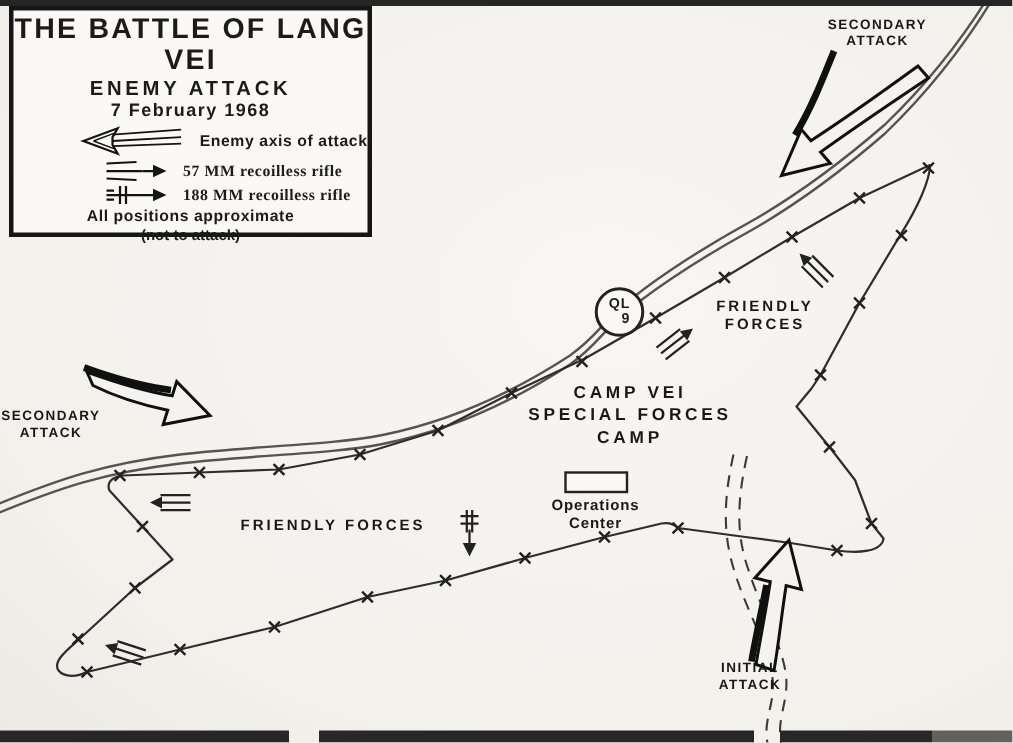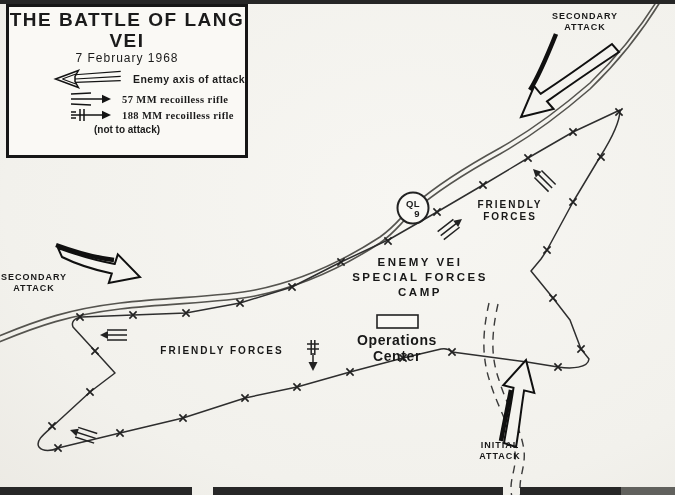--- a/index.html
+++ b/index.html
@@ -14,35 +14,35 @@
   .topbar{position:absolute;left:0;top:0;width:675px;height:4px;background:#262626;}
   .botbar{position:absolute;left:0;bottom:0;width:675px;height:8px;
     background:linear-gradient(90deg,#272727 0 28.5%,rgba(0,0,0,0) 28.5% 31.5%,#272727 31.5% 74.5%,rgba(0,0,0,0) 74.5% 77%,#272727 77% 92%,#61615d 92% 100%);}
   .legend{
     position:absolute;left:6px;top:4px;width:242px;height:154px;
     background:#faf9f5;border:3px solid #161616;box-sizing:border-box;
     text-align:center;padding-top:2px;
   }
   .legend-title{font-size:19px;font-weight:800;letter-spacing:1.5px;line-height:21px;}
   .legend-subtitle{font-size:13.5px;font-weight:800;letter-spacing:2.5px;line-height:15px;}
-  .legend-date{font-size:12px;font-weight:400;letter-spacing:1px;line-height:14px;margin-bottom:2px;}
+  .legend-date{font-size:12px;font-weight:700;letter-spacing:1px;line-height:14px;margin-bottom:2px;}
   .lrow{display:flex;align-items:center;text-align:left;margin-left:44px;gap:9px;}
   .lrow-axis{height:24px;}
   .lrow-gun{height:16px;margin-left:60px;font-family:Liberation Serif, serif;}
   .llabel{font-size:10.5px;font-weight:700;letter-spacing:0.4px;white-space:nowrap;text-align:center;}
   .lnote{font-size:10.5px;font-weight:700;letter-spacing:0.4px;line-height:13px;}
   .lnote2{font-size:10px;font-weight:700;line-height:13px;}
   .mlabel{
     position:absolute;transform:translateX(-50%);
     font-weight:700;text-align:center;white-space:nowrap;color:#181818;line-height:1.18;
   }
   .lab-caps{font-size:10px;letter-spacing:2px;}
   .lab-camp{font-size:11.5px;letter-spacing:2.5px;line-height:1.3;}
   .lab-small{font-size:9px;letter-spacing:1px;}
-  .lab-ops{font-size:14px;letter-spacing:0.6px;line-height:1.15;text-align:center;}
+  .lab-ops{font-size:10px;letter-spacing:0.6px;line-height:1.15;text-align:center;}
   .ql{
     position:absolute;transform:translate(-50%,-50%);
     font-size:9.5px;font-weight:700;line-height:9.5px;letter-spacing:0.5px;text-align:right;
   }
 </style>
 </head>
 <body>
 
 <div class="stage">
 
@@ -149,21 +149,21 @@
   </div>
   <div class="mlabel lab-small" style="left:34px;top:272px;">
     <div>SECONDARY</div>
     <div>ATTACK</div>
   </div>
   <div class="mlabel lab-caps" style="left:510px;top:199px;">
     <div>FRIENDLY</div>
     <div>FORCES</div>
   </div>
   <div class="mlabel lab-camp" style="left:420px;top:255px;">
-    <div>ENEMY VEI</div>
+    <div>CAMP VEI</div>
     <div>SPECIAL FORCES</div>
     <div>CAMP</div>
   </div>
   <div class="mlabel lab-caps" style="left:222px;top:345px;">
     <div>FRIENDLY FORCES</div>
   </div>
   <div class="mlabel lab-ops" style="left:397px;top:332px;">
     <div>Operations</div>
     <div>Center</div>
   </div>
@@ -171,20 +171,21 @@
     <div>INITIAL</div>
     <div>ATTACK</div>
   </div>
   <div class="ql" style="left:413px;top:208px;">
     <div>QL</div>
     <div>9</div>
   </div>
 
   <div class="legend">
     <div class="legend-title">THE BATTLE OF LANG VEI</div>
+    <div class="legend-subtitle">ENEMY ATTACK</div>
     <div class="legend-date">7 February 1968</div>
 
     <div class="lrow lrow-axis">
       <svg width="74" height="24" viewBox="0 0 84 26">
         <g stroke="#141414" stroke-width="1.8" fill="none">
           <path d="M3,13 L30,3 L26,10 L26,16 L30,23 Z"></path>
           <path d="M11,13 L27,7 M11,13 L27,19" stroke-width="1.2"></path>
           <path d="M26,8 L80,4 M26,13 L80,10 M26,17 L80,15" stroke-width="1.4"></path>
         </g>
       </svg>
@@ -205,16 +206,17 @@
     <div class="lrow lrow-gun">
       <svg width="44" height="16" viewBox="0 0 44 16">
         <g stroke="#141414" stroke-width="1.5" fill="none">
           <path d="M2,8 L35,8 M11,2 L11,14 M15,2 L15,14 M2,5 L7,5 M2,11 L7,11"></path>
         </g>
         <path d="M42,8 L33,3.8 L33,12.2 Z" fill="#141414"></path>
       </svg>
       <span class="llabel">188 MM recoilless rifle</span>
     </div>
 
+    <div class="lnote">All positions approximate</div>
     <div class="lnote2">(not to attack)</div>
   </div>
 
 </div>
 
 </body></html>

